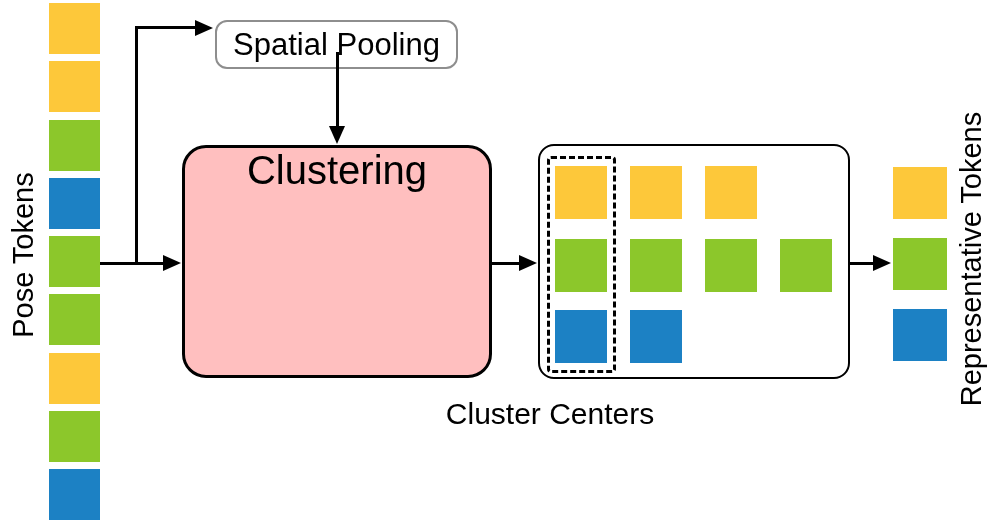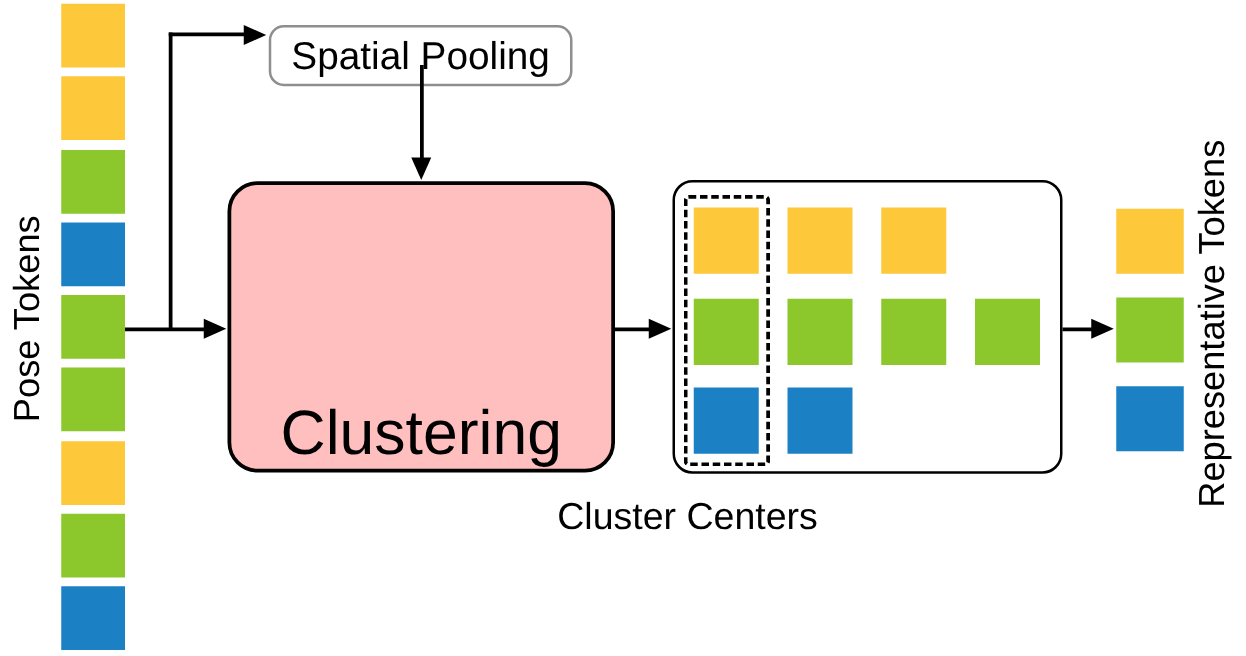--- a/index.html
+++ b/index.html
@@ -30,22 +30,22 @@
   
   .pool-box {
     position:absolute; left:215px; top:3px; width:243px; height:49px;
     background:#fff; border:2.5px solid #8e8e8e; border-radius:12px;
     display:flex; align-items:center; justify-content:center;
     font-size:31px; box-sizing:border-box;margin-top:17px;
   }
   .clustering-box {
     position:absolute; left:182px; top:145px; width:310px; height:233px;
     border:3px solid #000; border-radius:24px;
-    display:flex; align-items:flex-end; justify-content:center;
-    font-size:50px; box-sizing:border-box;
+    display:flex; align-items:flex-start; justify-content:center;
+    font-size:40px; box-sizing:border-box;
   }
   .cc-box {
     position:absolute; left:538px; top:144px; width:312px; height:235px;
     background:#fff; border:2.5px solid #000; border-radius:16px;
     box-sizing:border-box;
   }
   .cc-dashed {
     position:absolute; left:7px; top:10px; width:69px; height:217px;
     border:3px dashed #000; border-radius:4px; box-sizing:border-box;
   }

